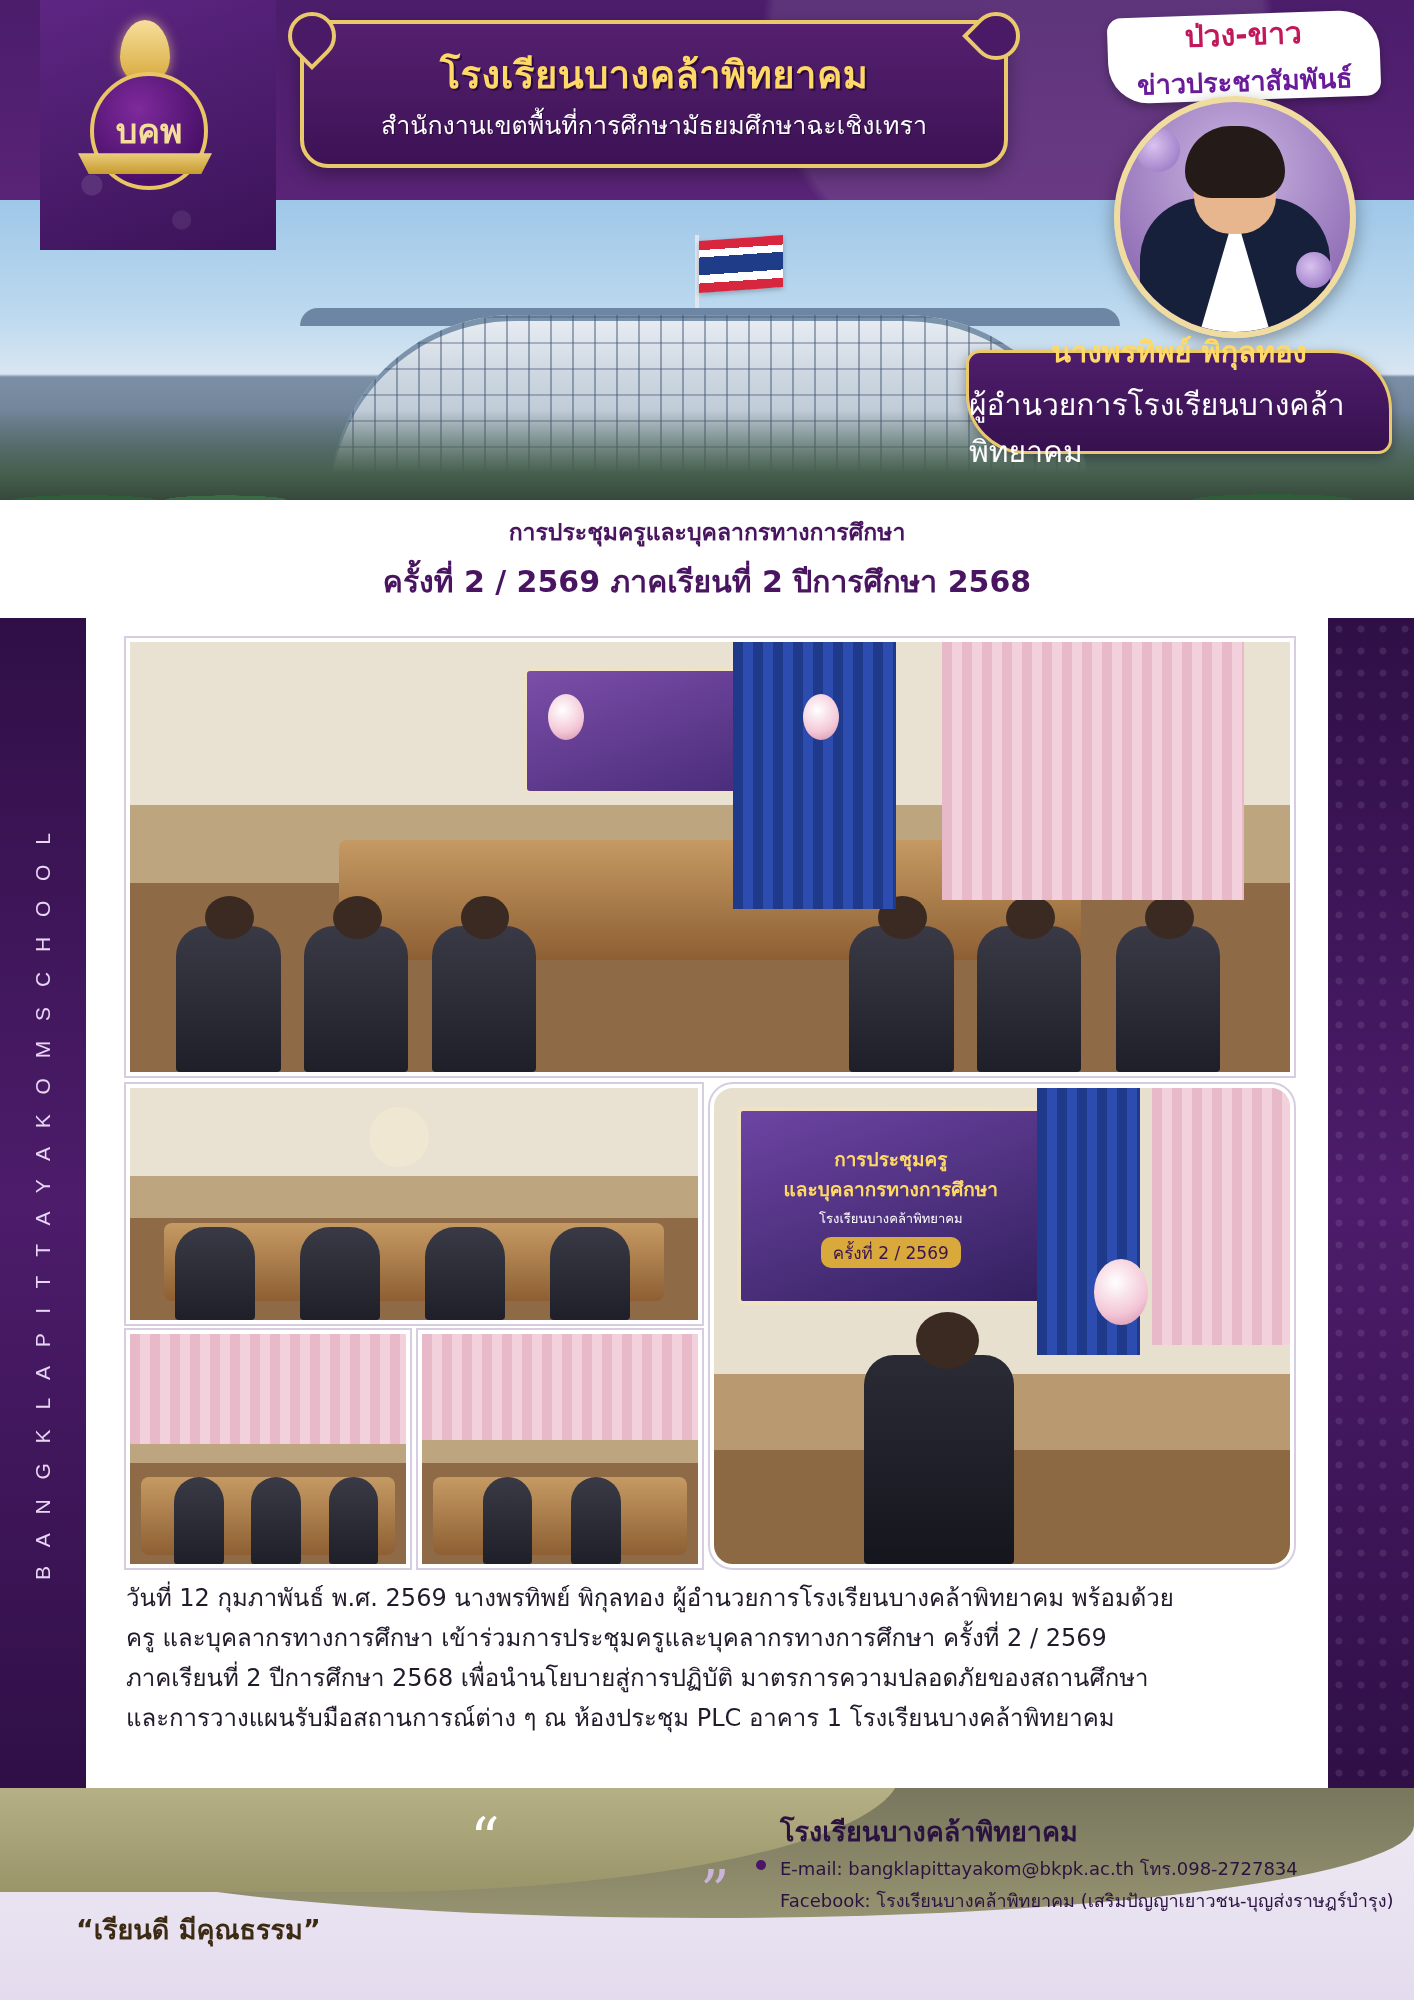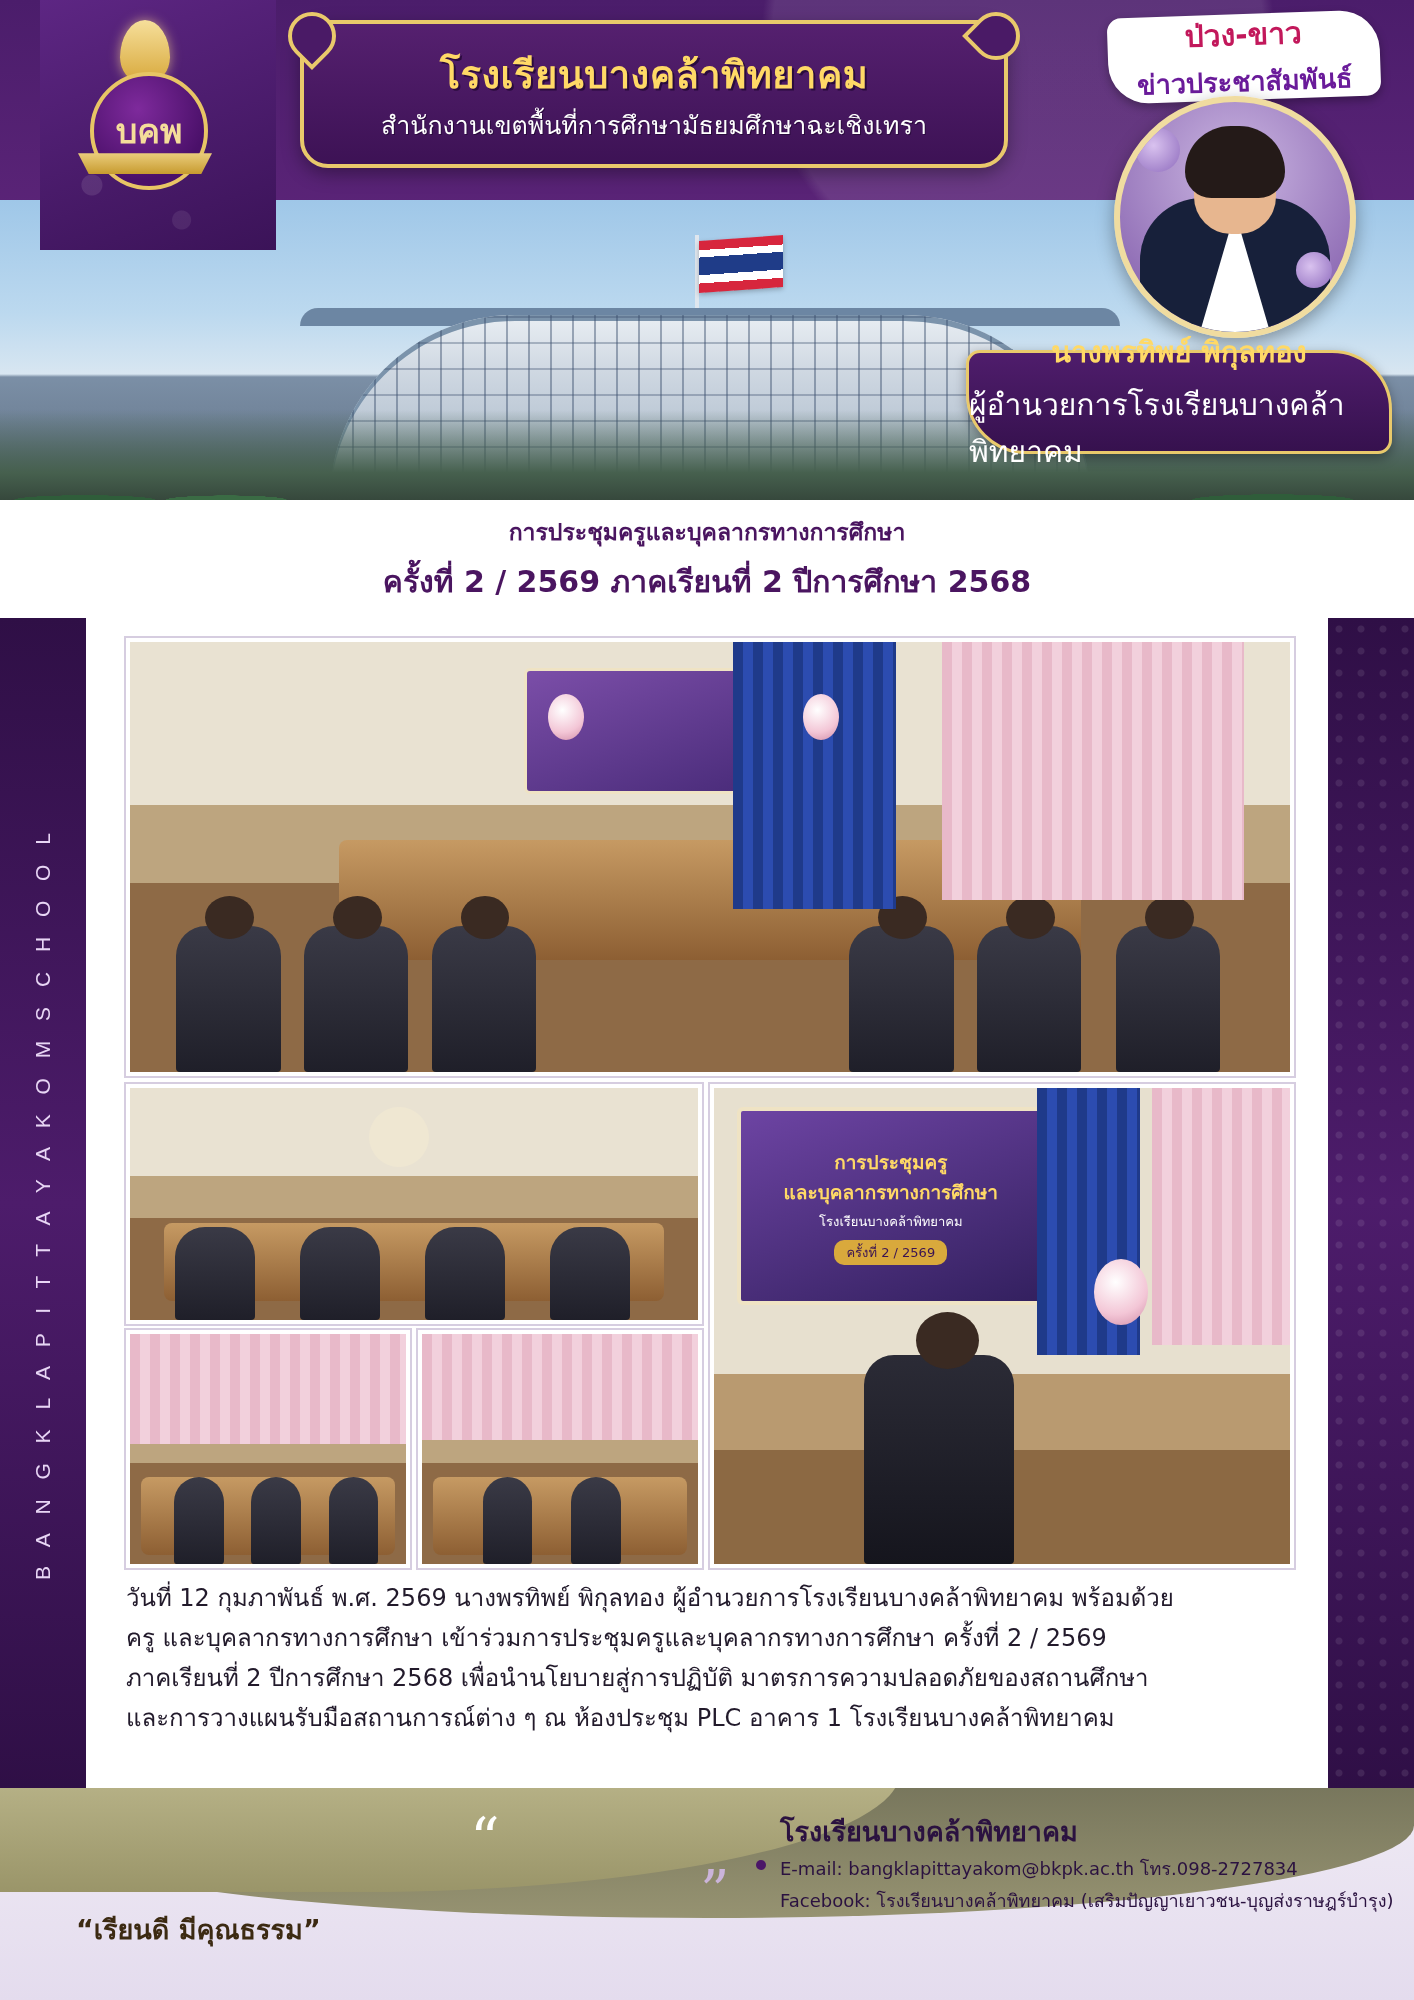--- a/index.html
+++ b/index.html
@@ -403,28 +403,28 @@
       <div class="ph-person" style="left:72%;width:18%;height:38%;"></div>
     </div>
 
     <div class="photo photo4 ph-room">
       <div class="ph-pink" style="left:0;width:100%;height:46%;"></div>
       <div class="ph-table" style="top:62%;height:34%;left:4%;width:92%;"></div>
       <div class="ph-person" style="left:22%;width:18%;height:38%;"></div>
       <div class="ph-person" style="left:54%;width:18%;height:38%;"></div>
     </div>
 
-    <div class="photo photo5" style="background:linear-gradient(180deg,#e7e0cf 0 60%,#b99a70 60% 76%,#8c6943 76% 100%);">
+    <div class="photo photo5" style="background:linear-gradient(180deg,#e7e0cf 0 60%,#b99a70 60% 76%,#8c6943 76% 100%);border-radius:23px;">
       <div style="position:absolute;left:4%;top:4%;width:52%;height:40%;
                   background:linear-gradient(160deg,#6d44a3,#33205f);border:4px solid #efe3c4;border-radius:6px;
                   display:flex;flex-direction:column;align-items:center;justify-content:center;color:#ffd966;text-align:center;">
         <div style="font-size:19px;font-weight:bold;">การประชุมครู</div>
         <div style="font-size:19px;font-weight:bold;">และบุคลากรทางการศึกษา</div>
         <div style="font-size:13px;color:#fff;margin-top:4px;">โรงเรียนบางคล้าพิทยาคม</div>
-        <div style="margin-top:8px;font-size:13px;background:#d9a93c;color:#3a1352;padding:2px 12px;border-radius:10px;">ครั้งที่ 2 / 2569</div>
+        <div style="margin-top:8px;font-size:17px;background:#d9a93c;color:#3a1352;padding:2px 12px;border-radius:10px;">ครั้งที่ 2 / 2569</div>
       </div>
       <div class="ph-curtain" style="left:56%;width:18%;height:56%;top:0;"></div>
       <div class="ph-pink" style="left:76%;width:24%;height:54%;top:0;"></div>
       <div class="ph-flower" style="left:66%;top:36%;width:54px;height:66px;"></div>
       <div class="ph-person" style="left:26%;width:26%;height:44%;background:linear-gradient(180deg,#2b2b36,#15151d);"></div>
       <div class="ph-head" style="left:35%;bottom:41%;width:11%;height:12%;"></div>
     </div>
 
     <div class="caption">
       <div>วันที่ 12 กุมภาพันธ์ พ.ศ. 2569 นางพรทิพย์ พิกุลทอง ผู้อำนวยการโรงเรียนบางคล้าพิทยาคม พร้อมด้วย</div>

